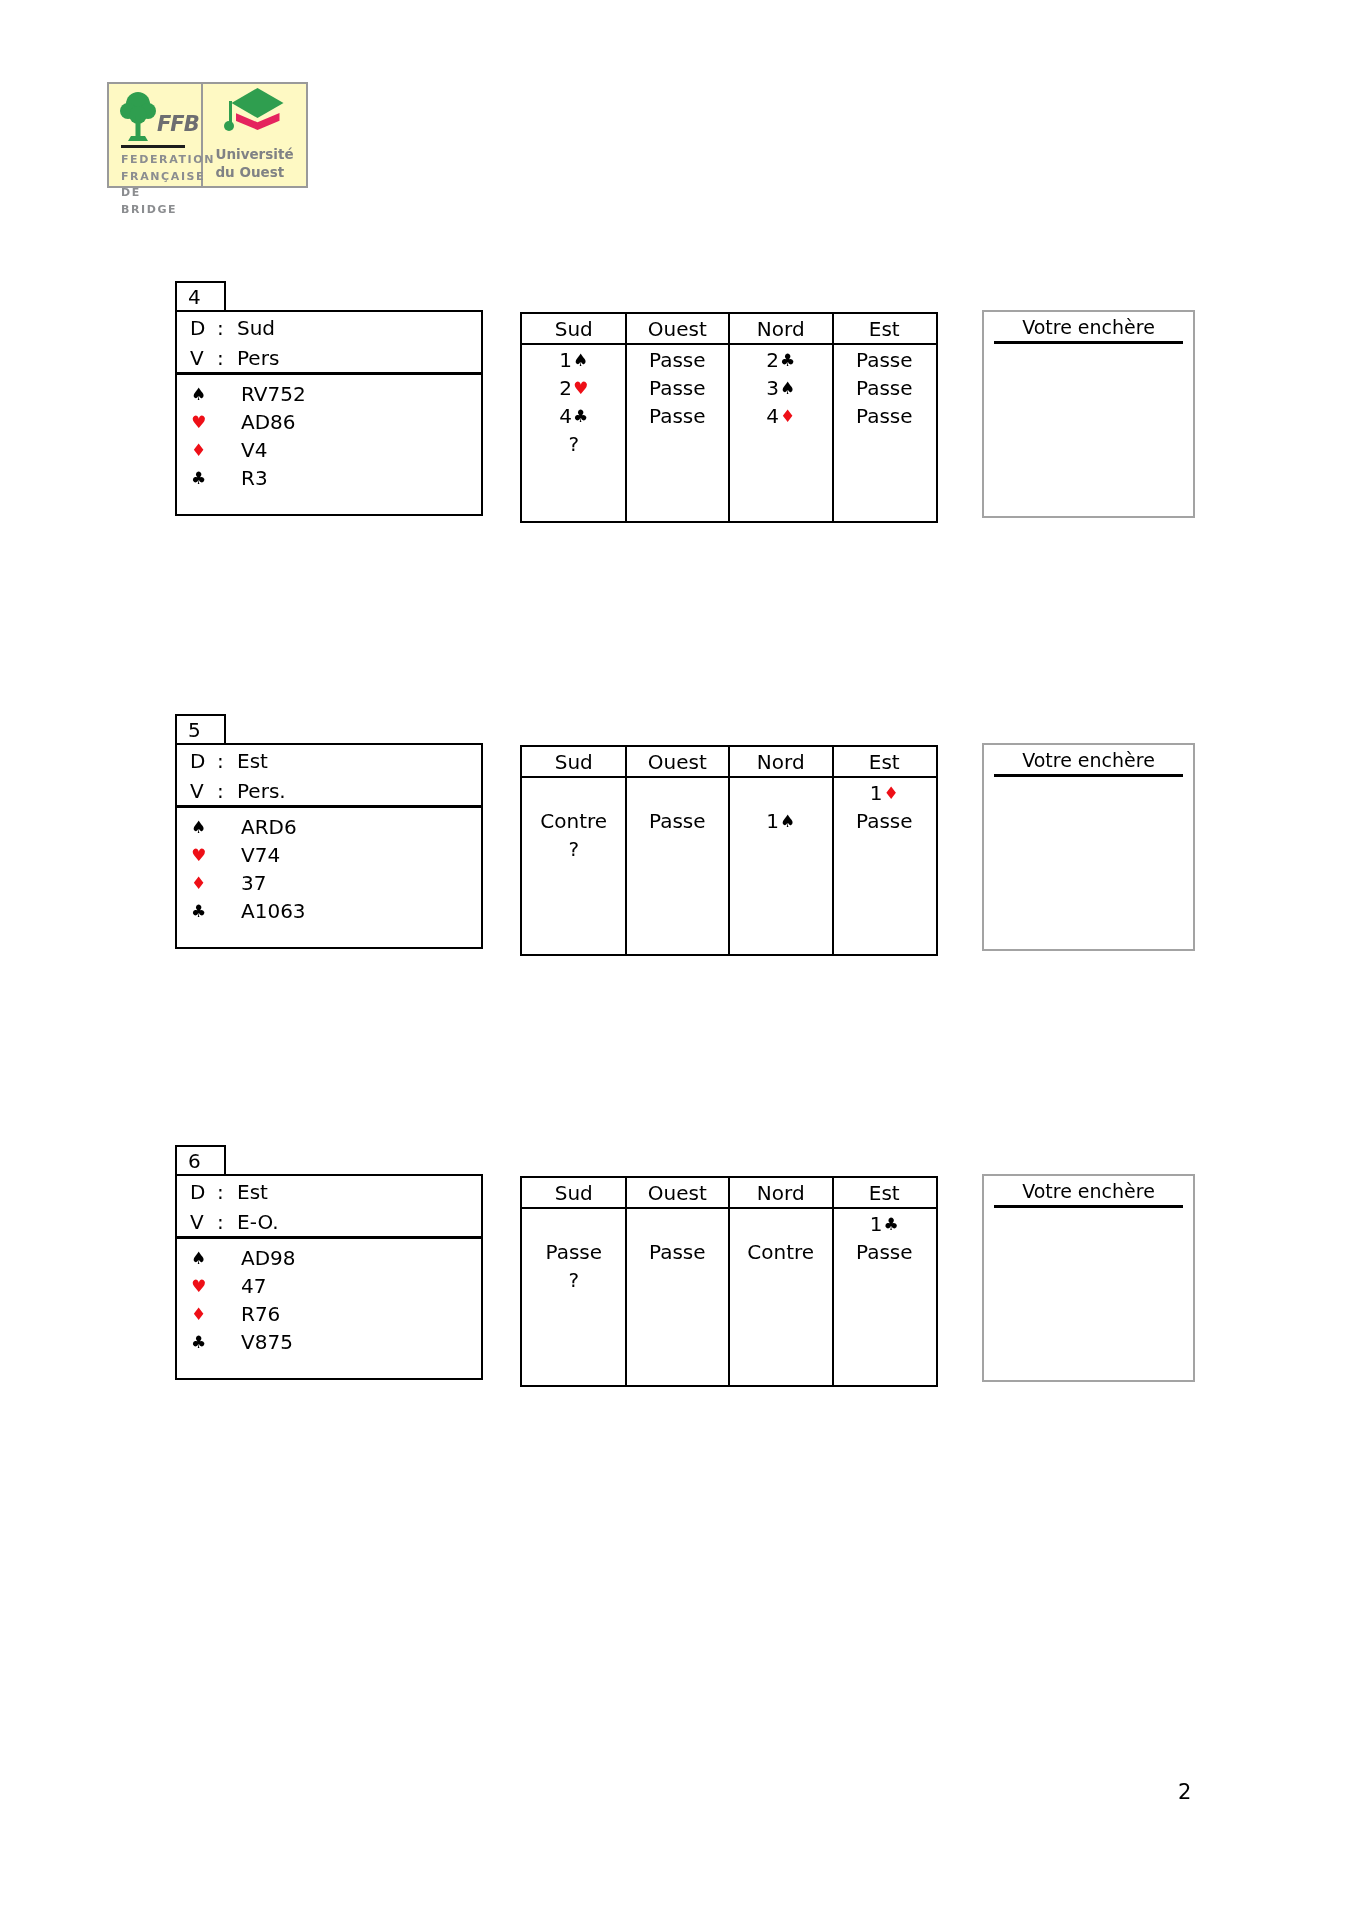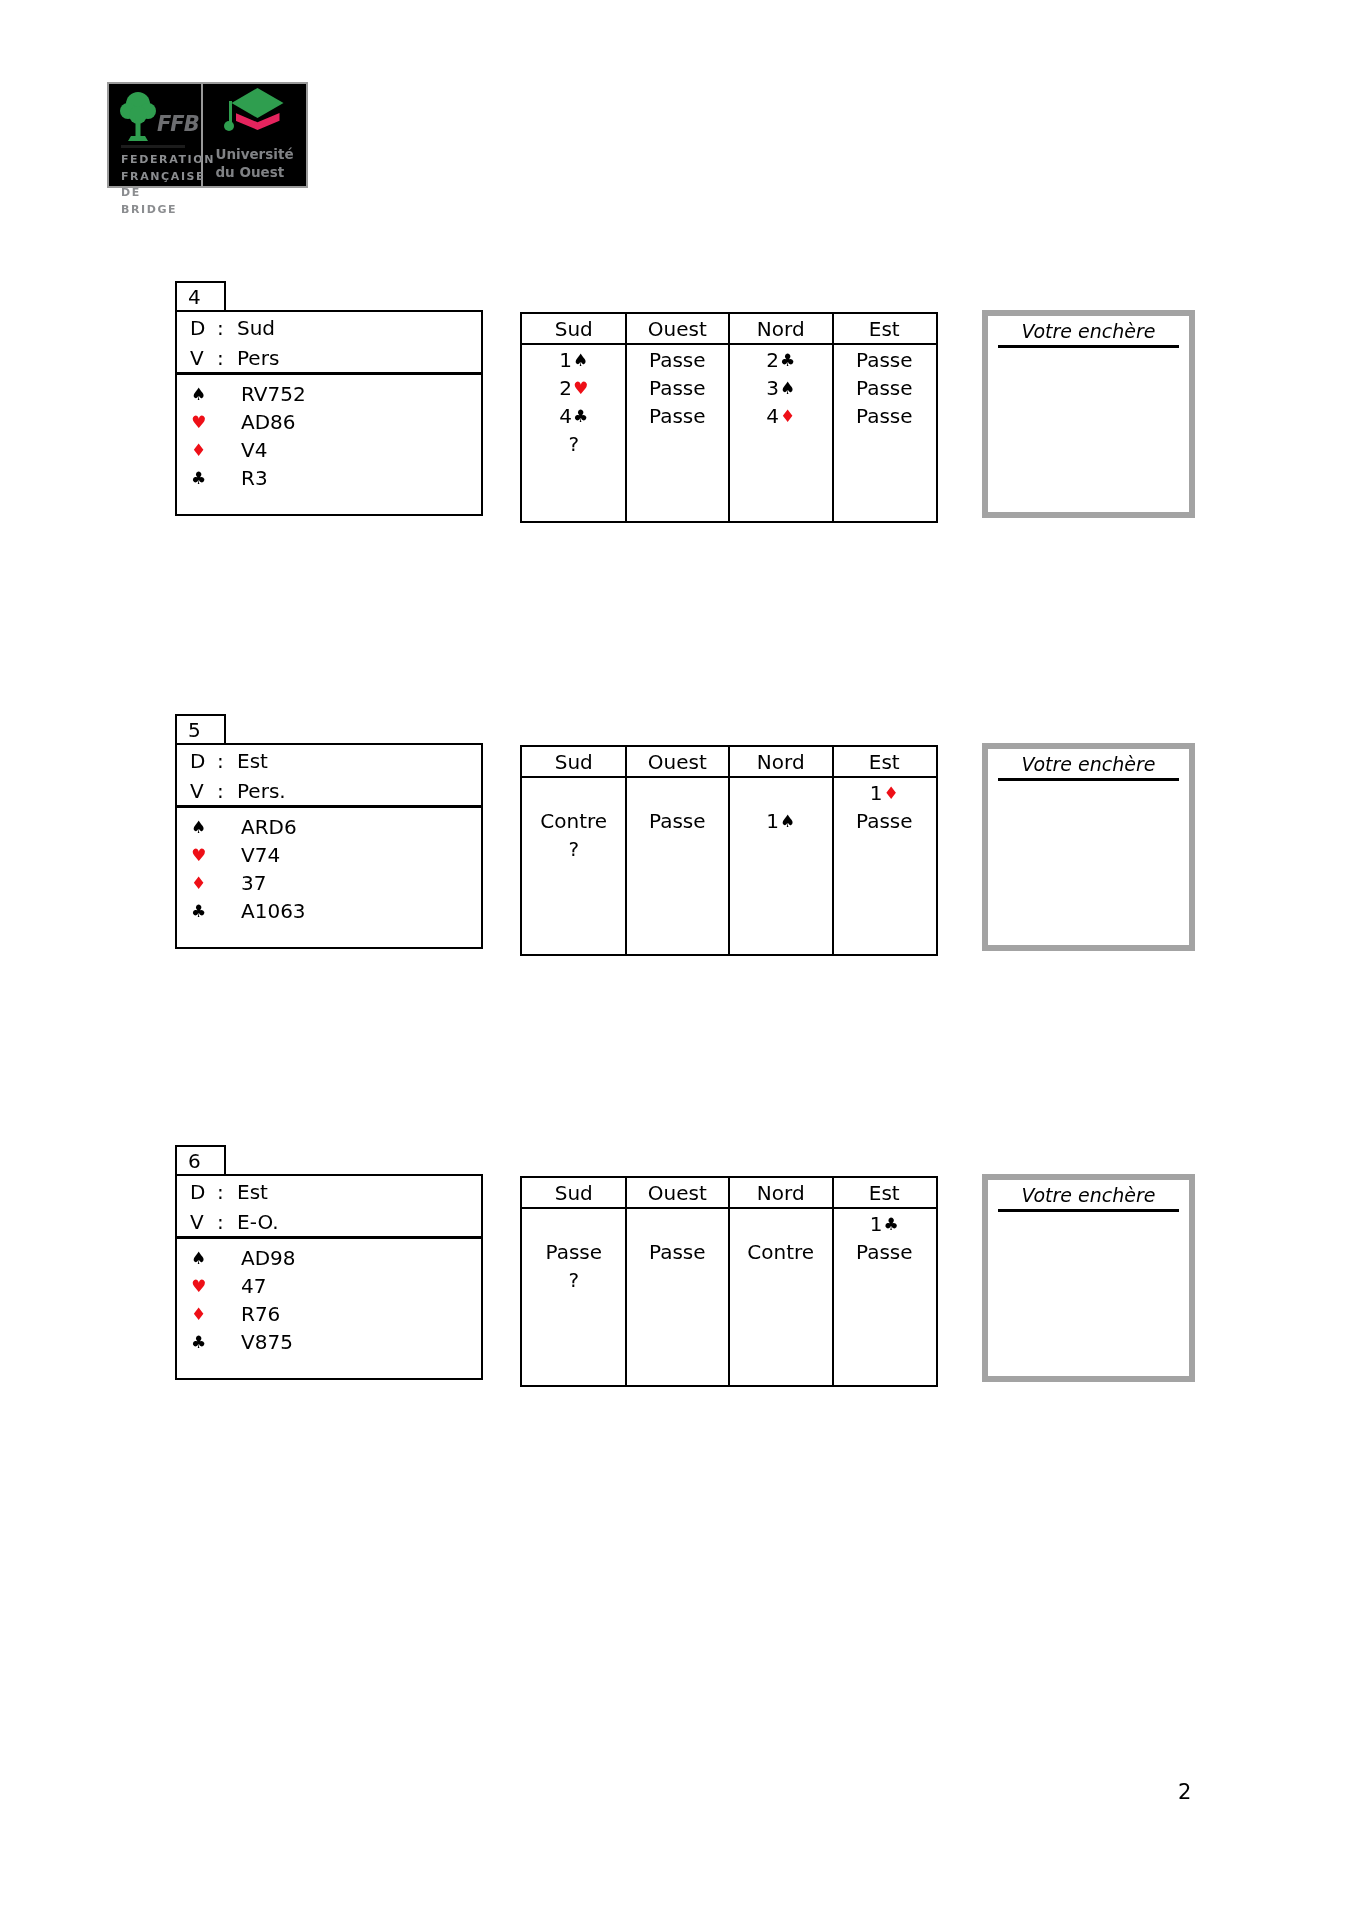--- a/index.html
+++ b/index.html
@@ -4,21 +4,21 @@
 <style>
   html,body{margin:0;padding:0;background:#e9e9e9;}
   .page{
     position:relative;width:1357px;height:1920px;background:#ffffff;
     font-family:"DejaVu Sans","Liberation Sans",sans-serif;color:#000;
     margin:0 auto;overflow:hidden;
   }
 
   
   .logo{position:absolute;left:107px;top:82px;width:201px;height:106px;
-    border:2px solid #9a9a9a;box-sizing:border-box;display:flex;background:#000000;}
+    border:2px solid #9a9a9a;box-sizing:border-box;display:flex;background:#fef9c3;}
   .logo-left{width:94px;border-right:2px solid #9a9a9a;box-sizing:border-box;padding:4px 2px 0 6px;}
   .tree-row{position:relative;height:56px;}
   .tree-row svg{position:absolute;left:4px;top:2px;}
   .ffb-acronym{position:absolute;left:42px;top:24px;font-size:21px;font-weight:bold;
     font-style:italic;color:#6d6e71;letter-spacing:-1px;}
   .ffb-bar{width:64px;height:3px;background:#1c1c1c;margin:1px 0 4px 6px;}
   .ffb-lines{margin-left:6px;font-size:11px;font-weight:bold;color:#8b8d90;
     letter-spacing:1.6px;line-height:1.5;}
   .logo-right{flex:1;display:flex;flex-direction:column;align-items:center;padding-top:4px;}
   .cap{position:relative;width:70px;height:50px;}
@@ -50,21 +50,21 @@
     align-items:center;text-align:center;font-size:20px;}
   .head-sep{position:absolute;left:0;right:0;top:29px;height:2px;background:#000;}
   .col-sep{position:absolute;top:0;bottom:0;width:2px;background:#000;}
   .s1{left:calc(25% - 1px);} .s2{left:calc(50% - 1px);} .s3{left:calc(75% - 1px);}
   .bid-body{display:grid;grid-template-columns:repeat(4,1fr);grid-auto-rows:28px;
     padding-top:3px;font-size:20px;}
   .td{display:flex;align-items:center;justify-content:center;}
   .suit-glyph-bid{font-size:17px;line-height:1;margin-left:1px;}
   
   .votre-box{position:absolute;left:807px;top:29px;width:213px;height:208px;
-    border:6px solid #a3a3a3;box-sizing:border-box;background:#fff;font-style:italic;}
+    border:2px solid #a3a3a3;box-sizing:border-box;background:#fff;}
   .votre-title{text-align:center;font-size:19px;margin-top:4px;}
   .votre-underline{height:3px;background:#000;margin:3px 10px 0 10px;}
 
   .page-number{position:absolute;left:1178px;top:1780px;font-size:21px;}
 </style>
 </head>
 <body>
 
 <div class="page">
 

